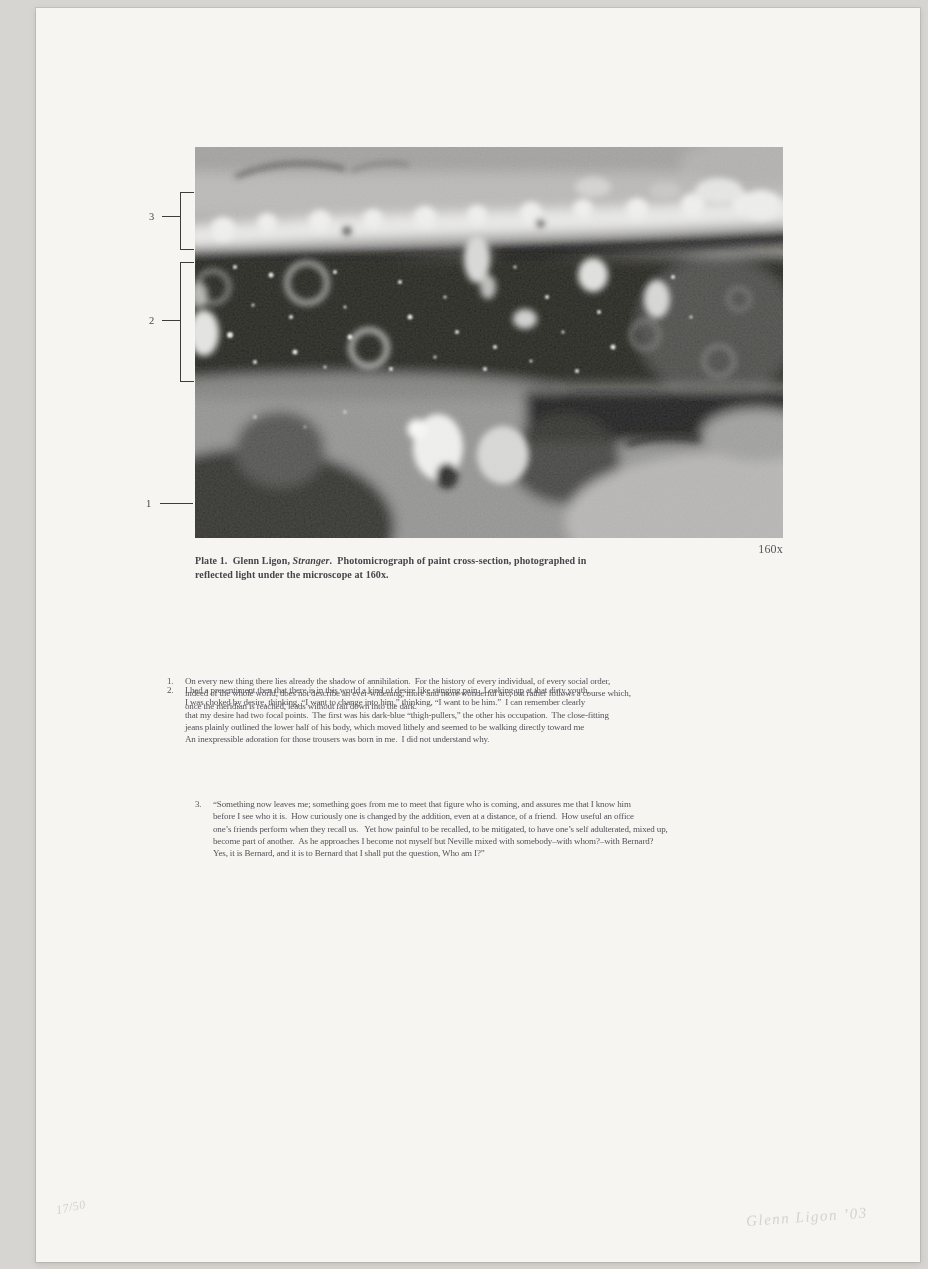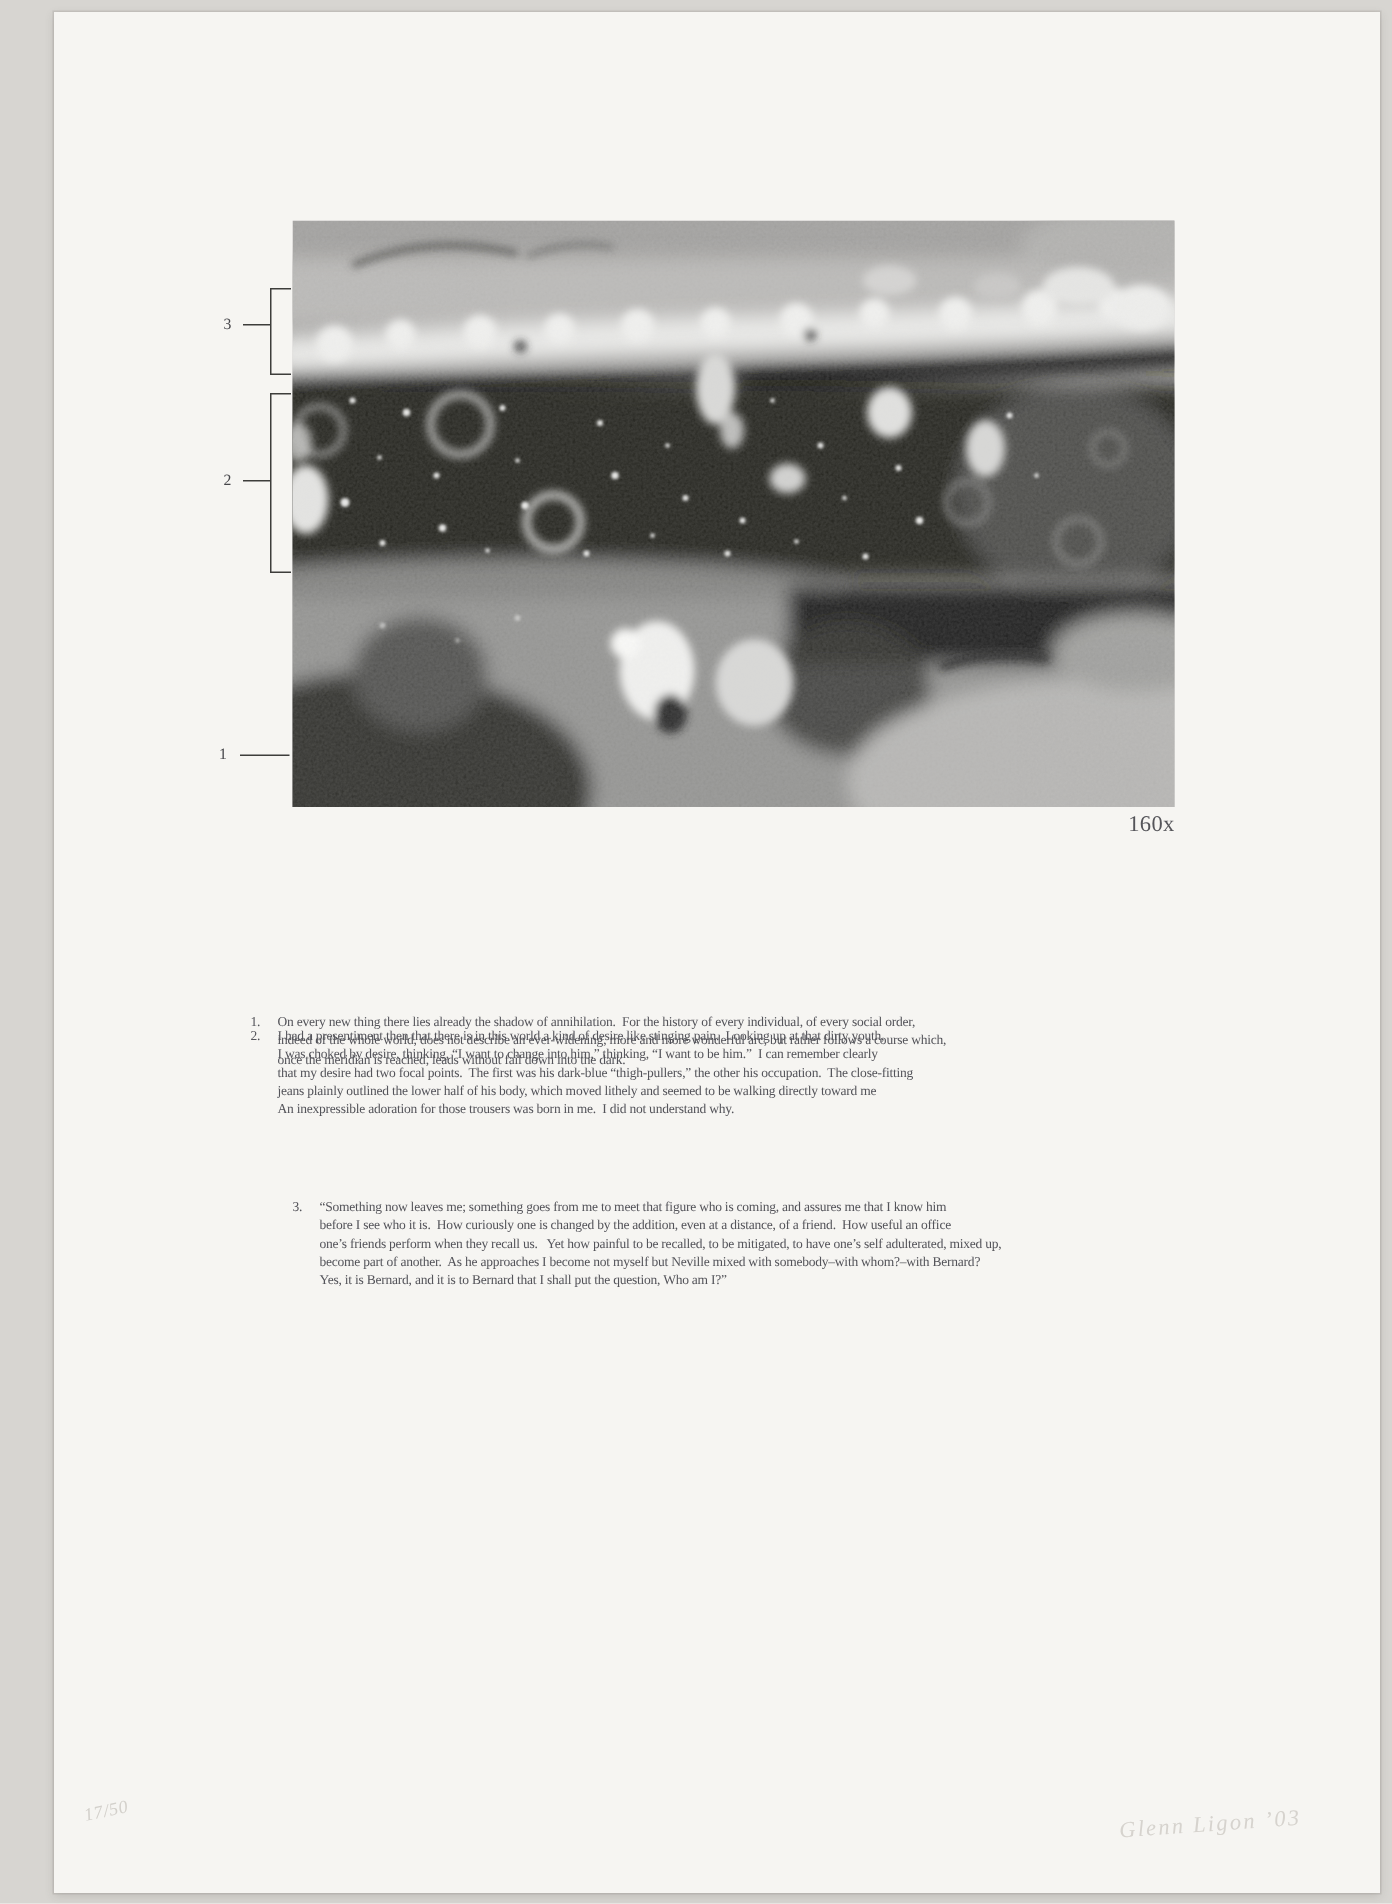--- a/index.html
+++ b/index.html
@@ -34,21 +34,21 @@
   #tick1{left:124px;top:495px;width:33px;}
   .layer-label{
     position:absolute;font-size:10.5px;color:#46464a;line-height:12px;
   }
   #label3{left:113px;top:203px;}
   #label2{left:113px;top:307px;}
   #label1{left:110px;top:490px;}
   
   .mag{
     position:absolute;left:700px;top:534px;width:47px;text-align:right;
-    font-size:15px;color:#55555a;letter-spacing:0.2px;
+    font-size:12px;color:#55555a;letter-spacing:0.2px;
   }
   
   .caption{
     position:absolute;left:159px;top:546px;width:520px;
     font-size:10px;font-weight:bold;color:#45454a;
     line-height:14px;letter-spacing:0.1px;white-space:pre-wrap;
   }
   .caption .t-italic{font-style:italic;}
   
   .passage{
@@ -200,20 +200,22 @@
           <circle cx="110" cy="280" r="1.5" opacity="0.6"></circle>
             <circle cx="150" cy="265" r="2" opacity="0.6"></circle>
         </g>
         <rect x="0" y="0" width="588" height="391" filter="url(#grain)" opacity="0.16"></rect>
       </g>
     </svg>
   </div>
 
   <div class="mag">160x</div>
 
+  <div class="caption"><span>Plate 1.  Glenn Ligon, </span><span class="t-italic">Stranger</span><span>.  Photomicrograph of paint cross-section, photographed in
+reflected light under the microscope at 160x.</span></div>
 
   <div class="passage" id="passage1"><span class="pnum">1.</span><span class="ptext">On every new thing there lies already the shadow of annihilation.  For the history of every individual, of every social order,
 indeed of the whole world, does not describe an ever-widening, more and more wonderful arc, but rather follows a course which,
 once the meridian is reached, leads without fail down into the dark.</span></div>
 
   <div class="passage" id="passage2"><span class="pnum">2.</span><span class="ptext">I had a presentiment then that there is in this world a kind of desire like stinging pain.  Looking up at that dirty youth,
 I was choked by desire, thinking, “I want to change into him,” thinking, “I want to be him.”  I can remember clearly
 that my desire had two focal points.  The first was his dark-blue “thigh-pullers,” the other his occupation.  The close-fitting
 jeans plainly outlined the lower half of his body, which moved lithely and seemed to be walking directly toward me
 An inexpressible adoration for those trousers was born in me.  I did not understand why.</span></div>

